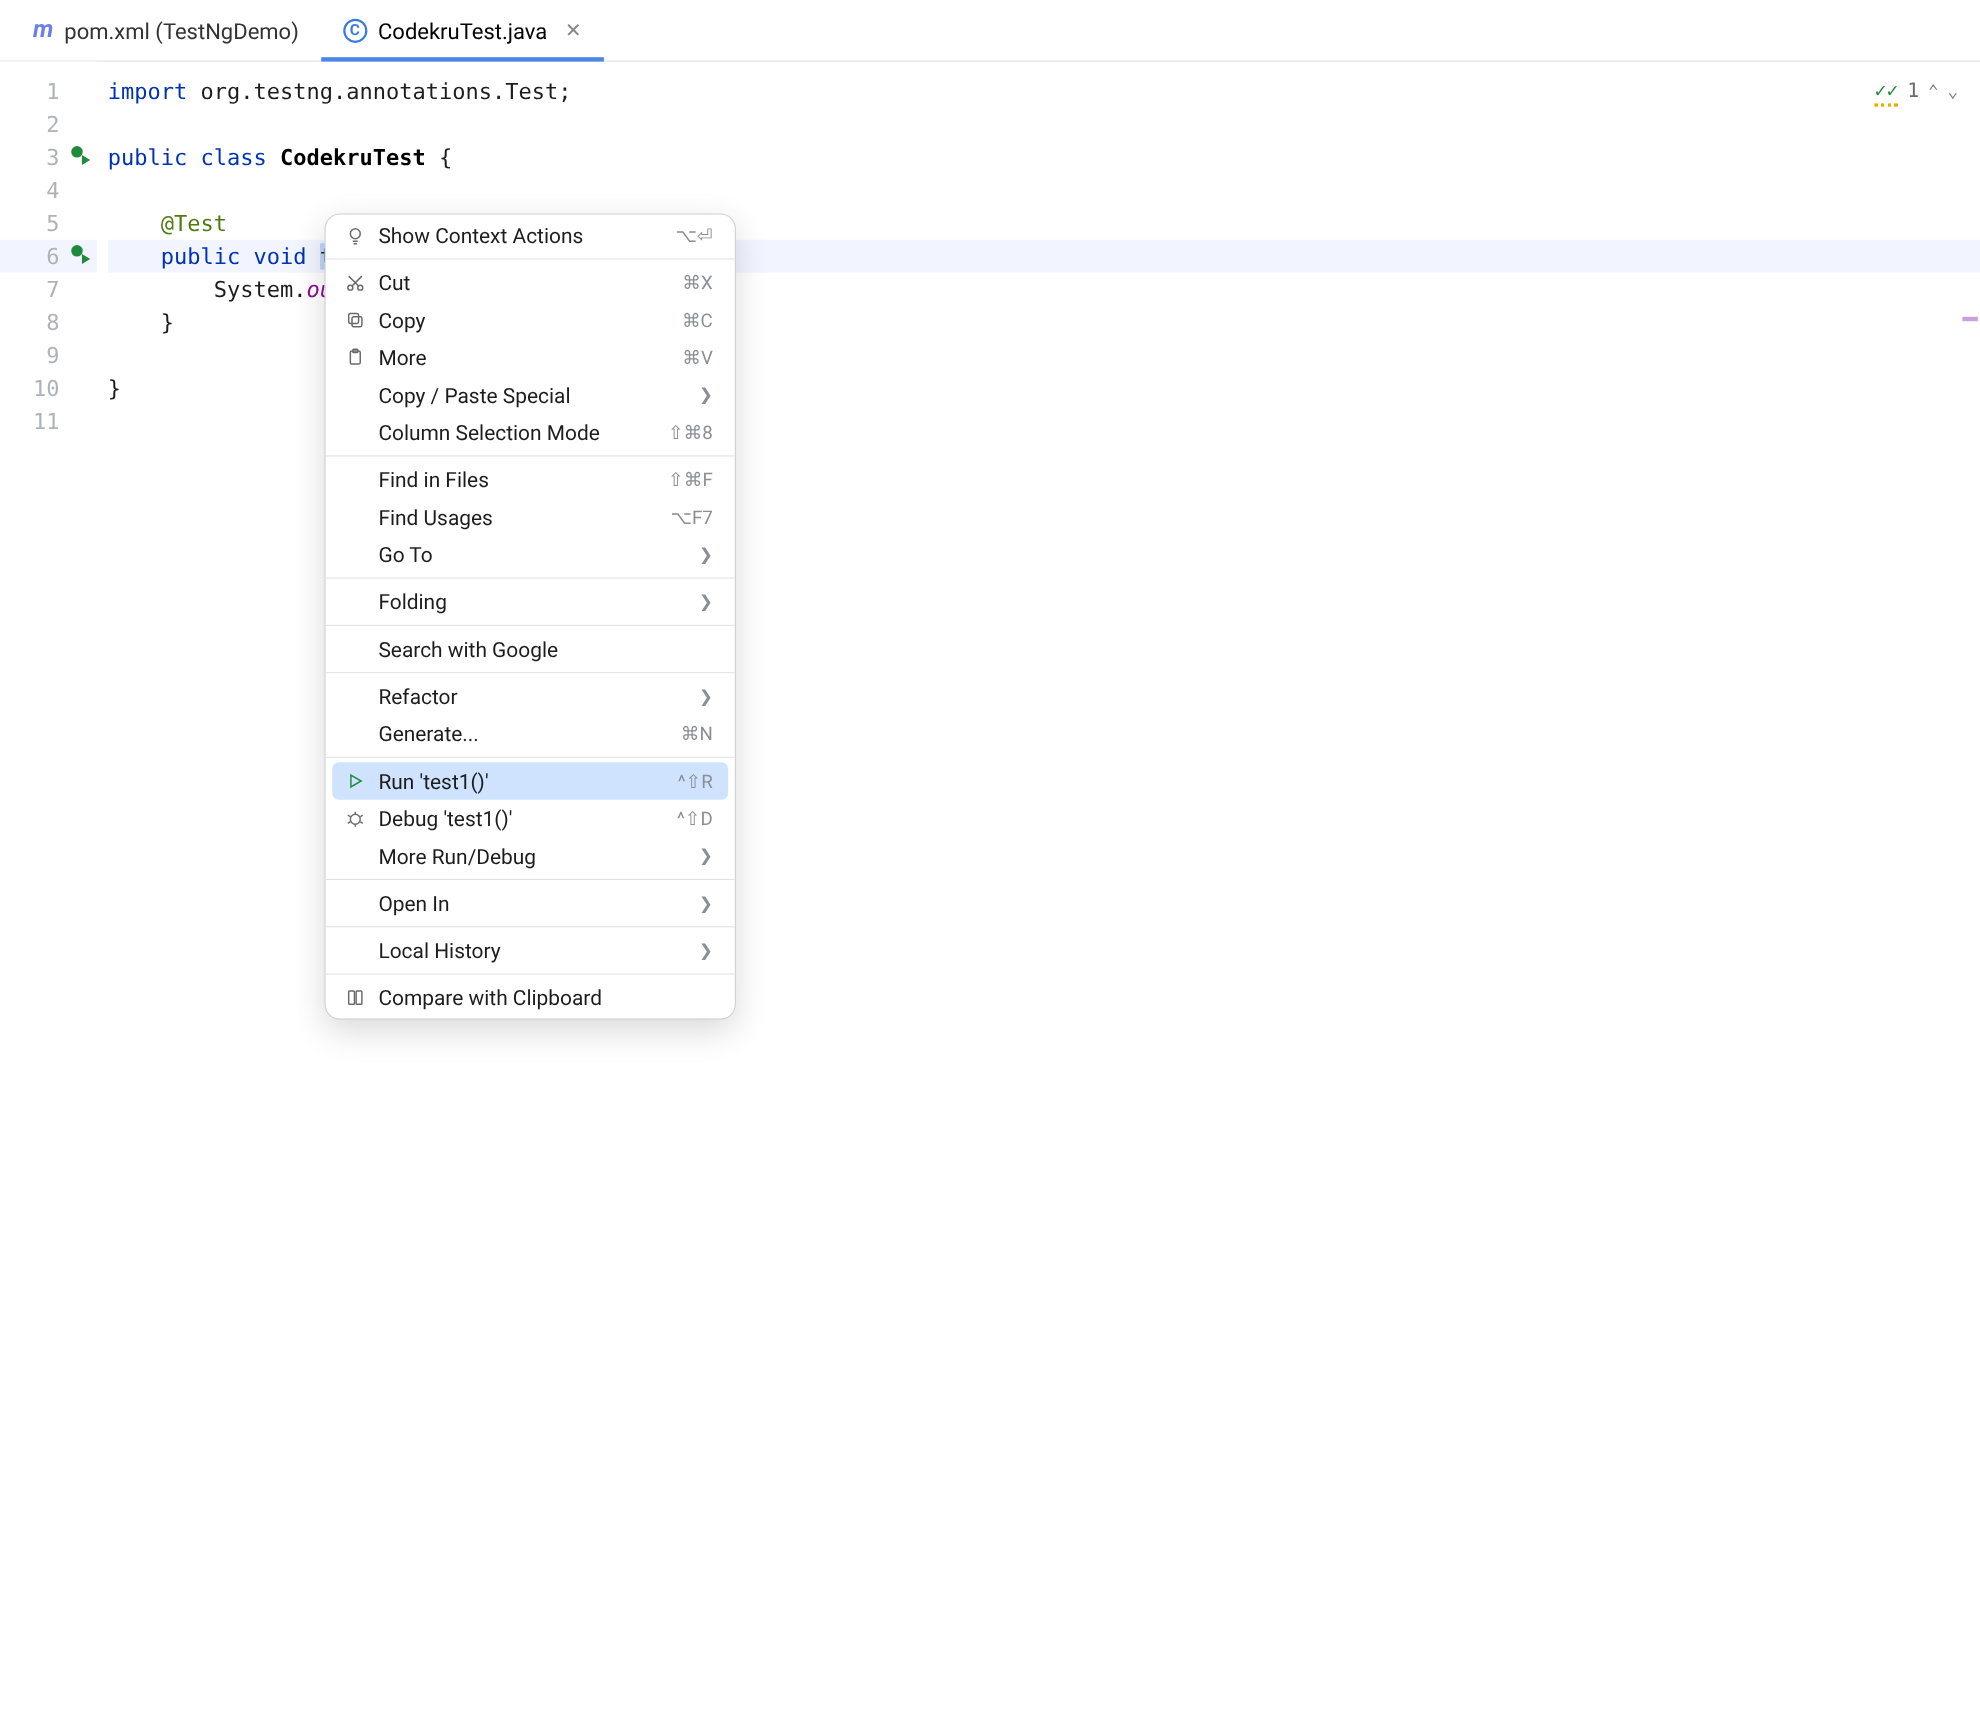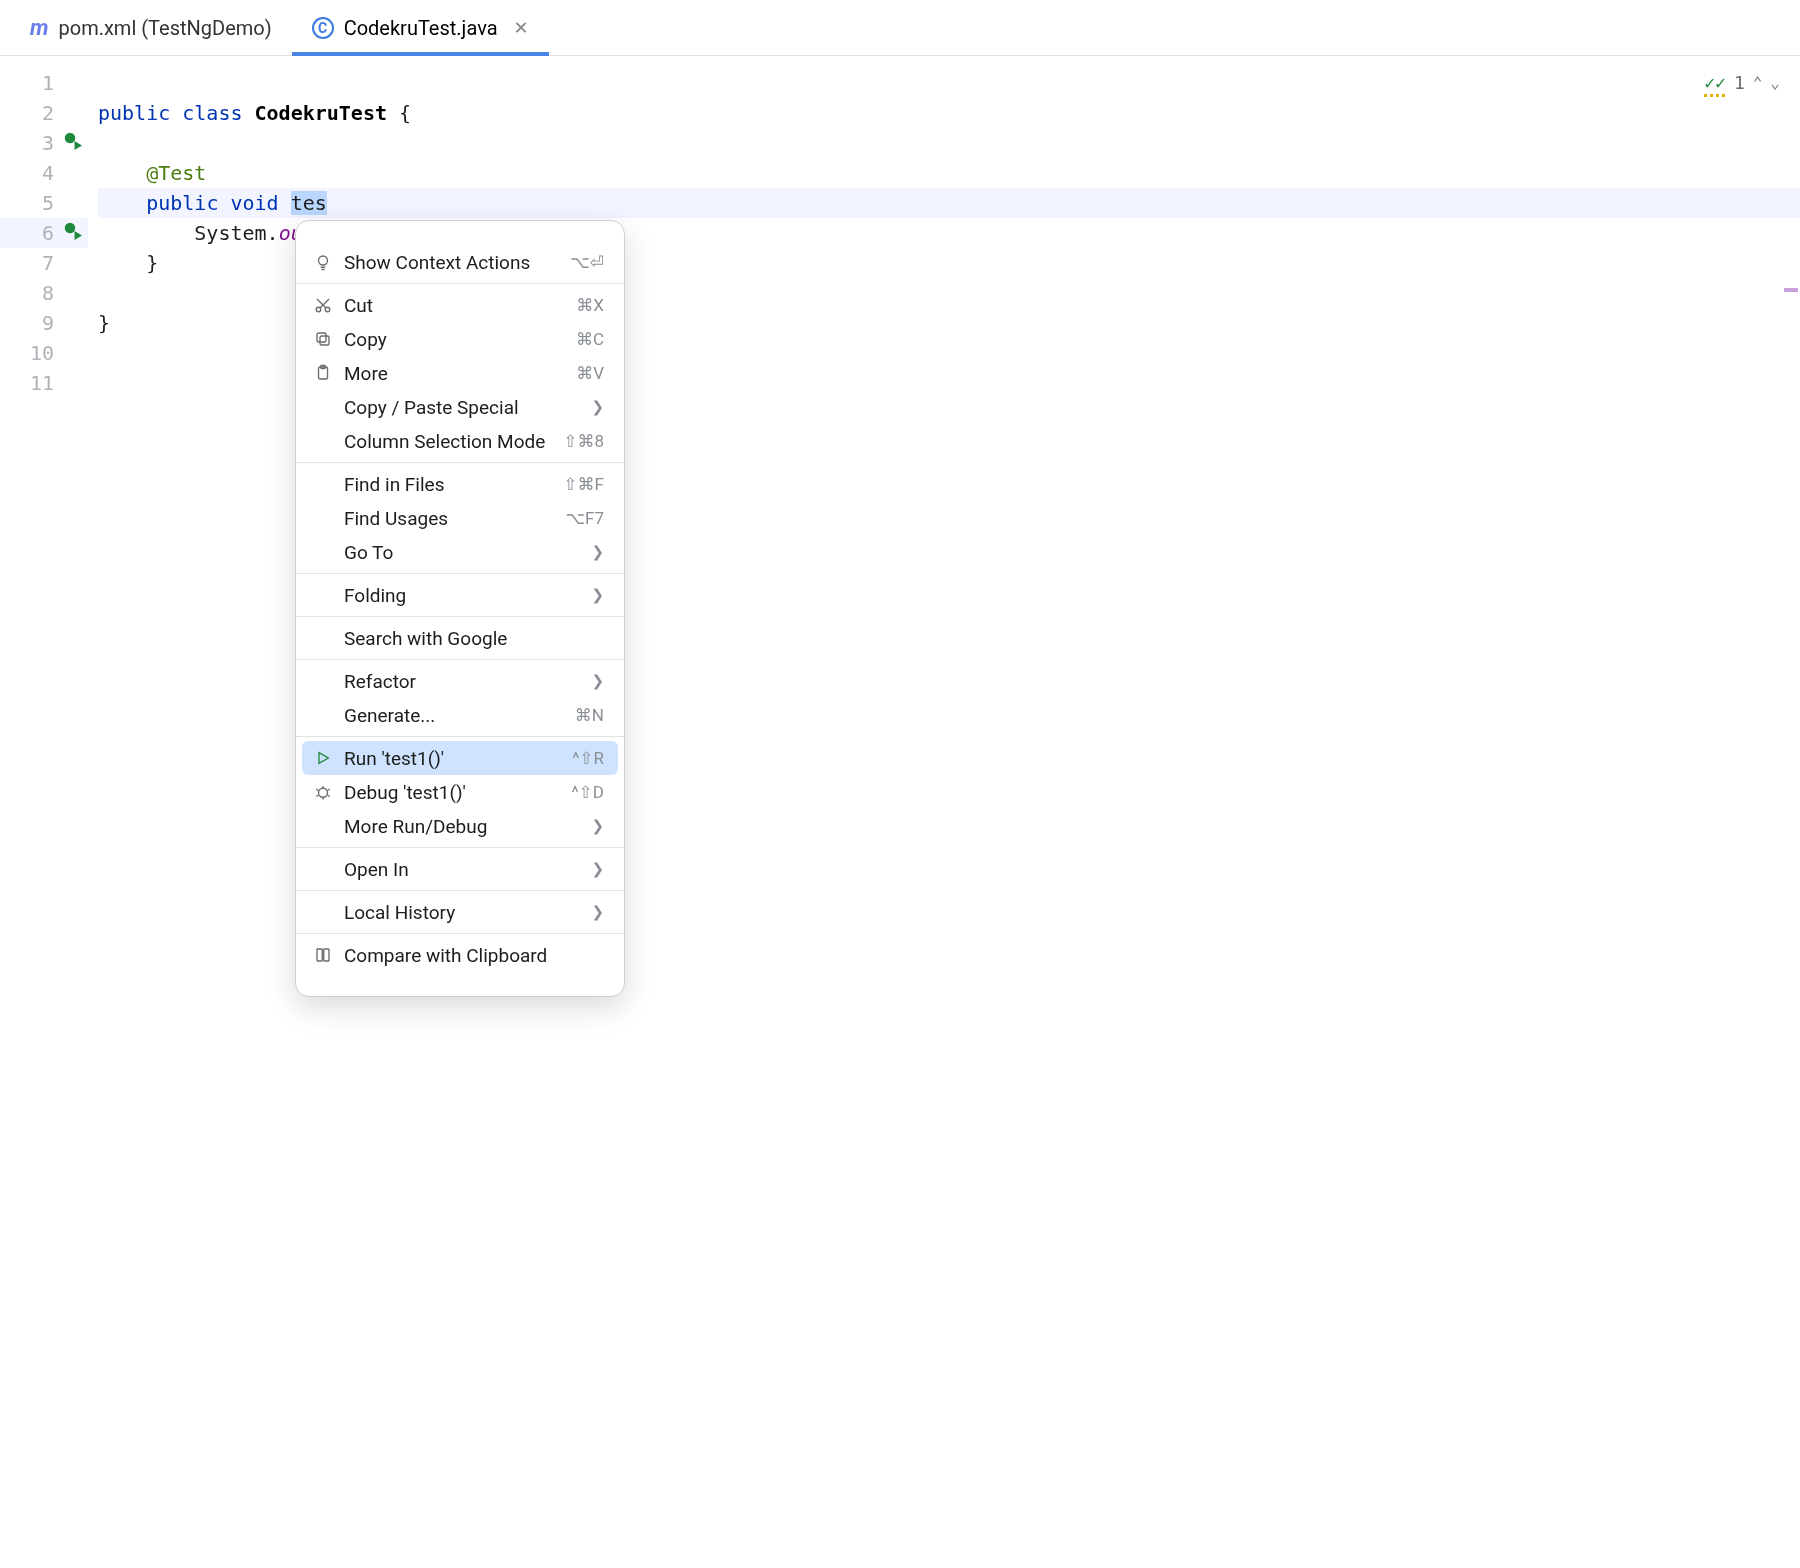--- a/index.html
+++ b/index.html
@@ -136,27 +136,27 @@
     position: absolute;
     right: 2px;
     top: 232px;
     width: 14px; height: 4px;
     background: #c9a0dc;
   }
   
   .context-menu {
     position: absolute;
     left: 295px;
-    top: 220px;
-    width: 330px;
+    top: 194px;
+    width: 374px;
     background: #fff;
     border: 1px solid #d0d0d0;
     border-radius: 14px;
     box-shadow: 0 10px 30px rgba(0,0,0,0.15);
-    padding: 24px 0;
+    padding: 2px 0;
     font-size: 19px;
   }
   .menu-item {
     display: flex;
     align-items: center;
     height: 34px;
     padding: 0 14px 0 10px;
     gap: 10px;
     color: #1d1d1d;
     cursor: pointer;
@@ -212,20 +212,21 @@
             <polygon points="14,12 24,18 14,24" fill="#208a3c"></polygon>
           </svg></span></div>
       <div class="gutter-line">7</div>
       <div class="gutter-line">8</div>
       <div class="gutter-line">9</div>
       <div class="gutter-line">10</div>
       <div class="gutter-line">11</div>
     </div>
 
   <div class="code">
+    <div class="code-line"><span class="kw">import</span><span> org.testng.annotations.Test;</span></div>
     <div class="code-line"></div>
     <div class="code-line"><span class="kw">public</span><span class="kw"> class</span><span class="cls"> CodekruTest </span><span>{</span></div>
     <div class="code-line"></div>
     <div class="code-line"><span>    </span><span class="ann">@Test</span></div>
     <div class="code-line highlighted"><span>    </span><span class="kw">public</span><span class="kw"> void</span><span> </span><span class="sel">tes</span></div>
     <div class="code-line"><span>        </span><span>System.</span><span class="fld">out</span><span>.</span></div>
     <div class="code-line"><span>    }</span></div>
     <div class="code-line"></div>
     <div class="code-line"><span>}</span></div>
     <div class="code-line"></div>

